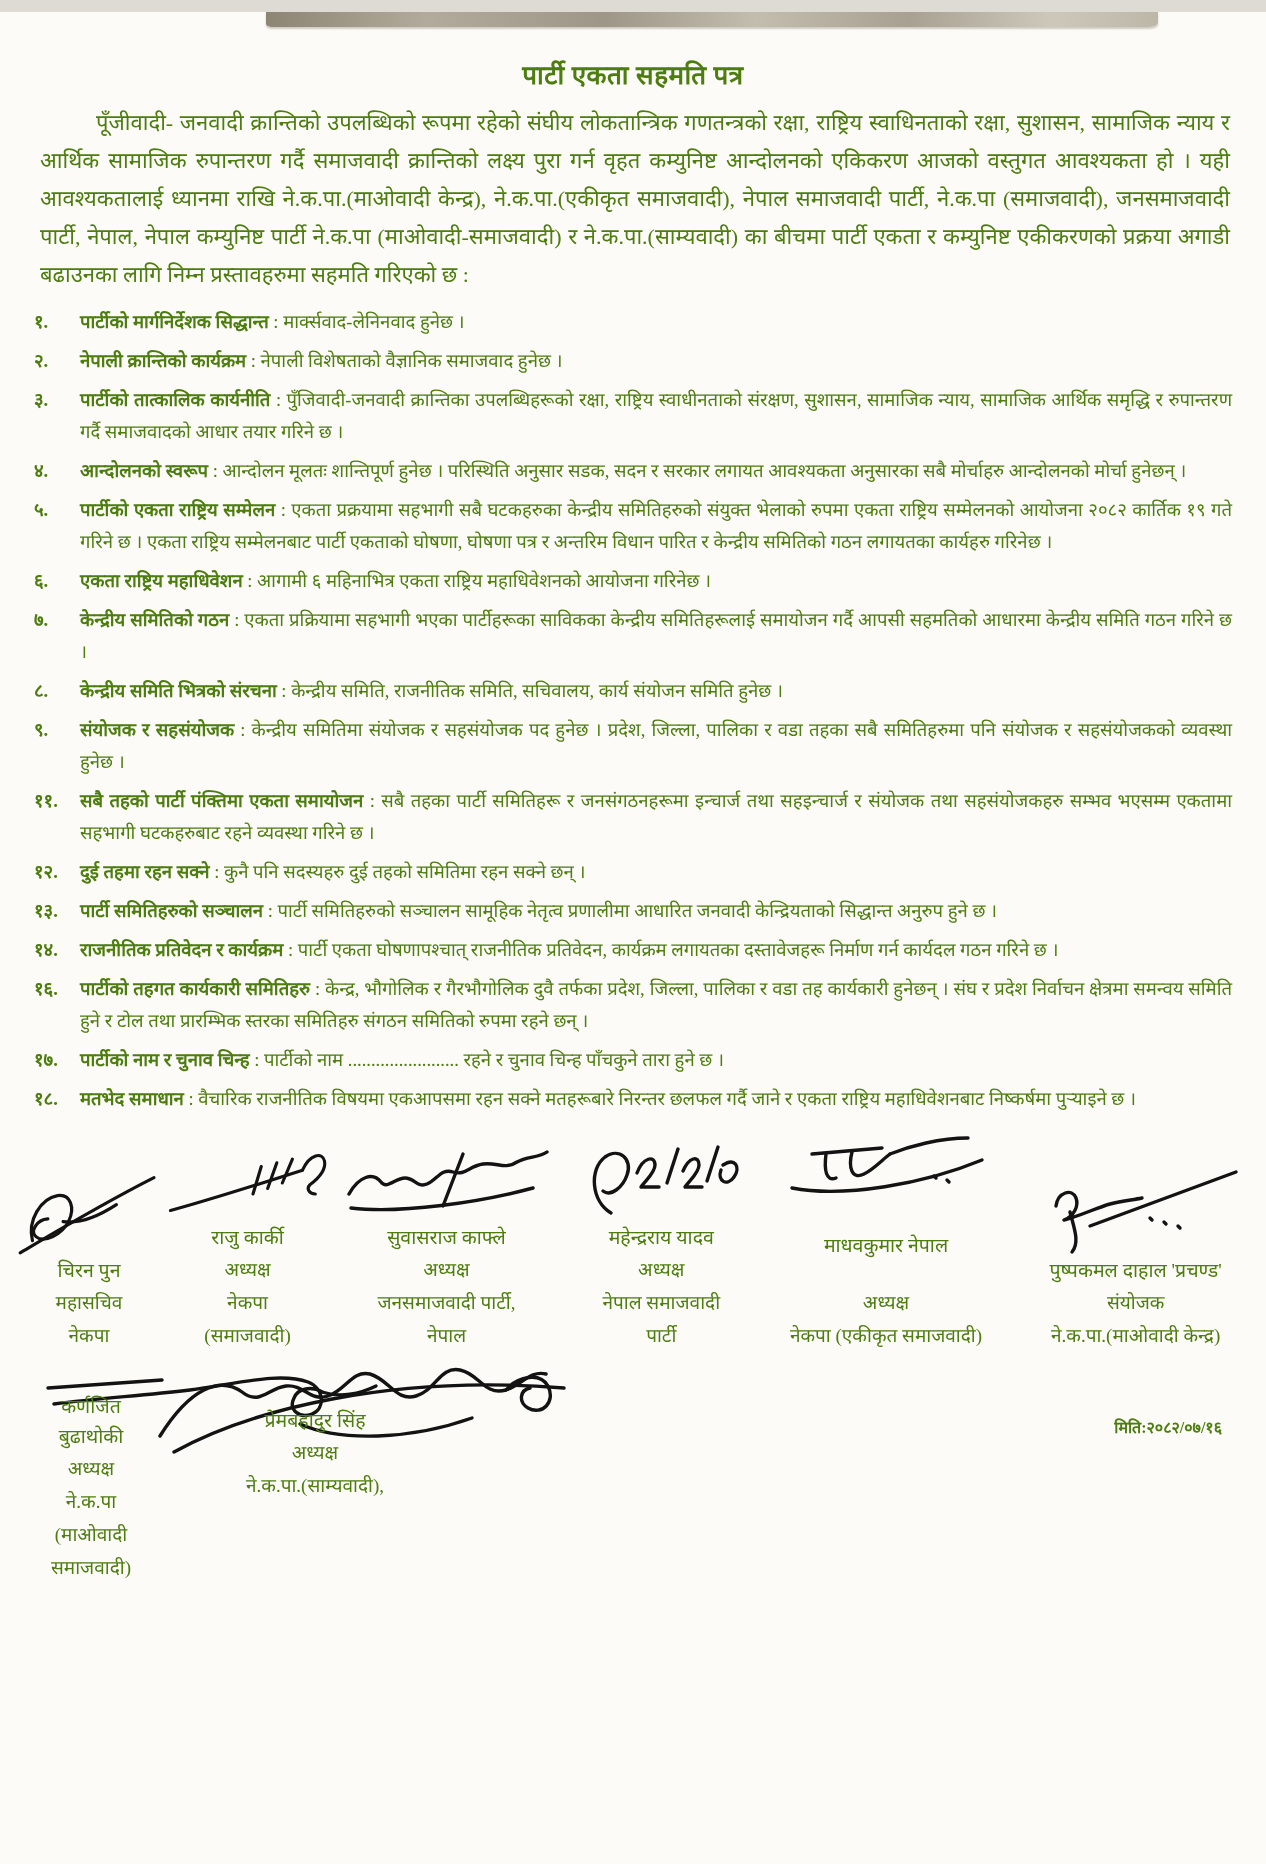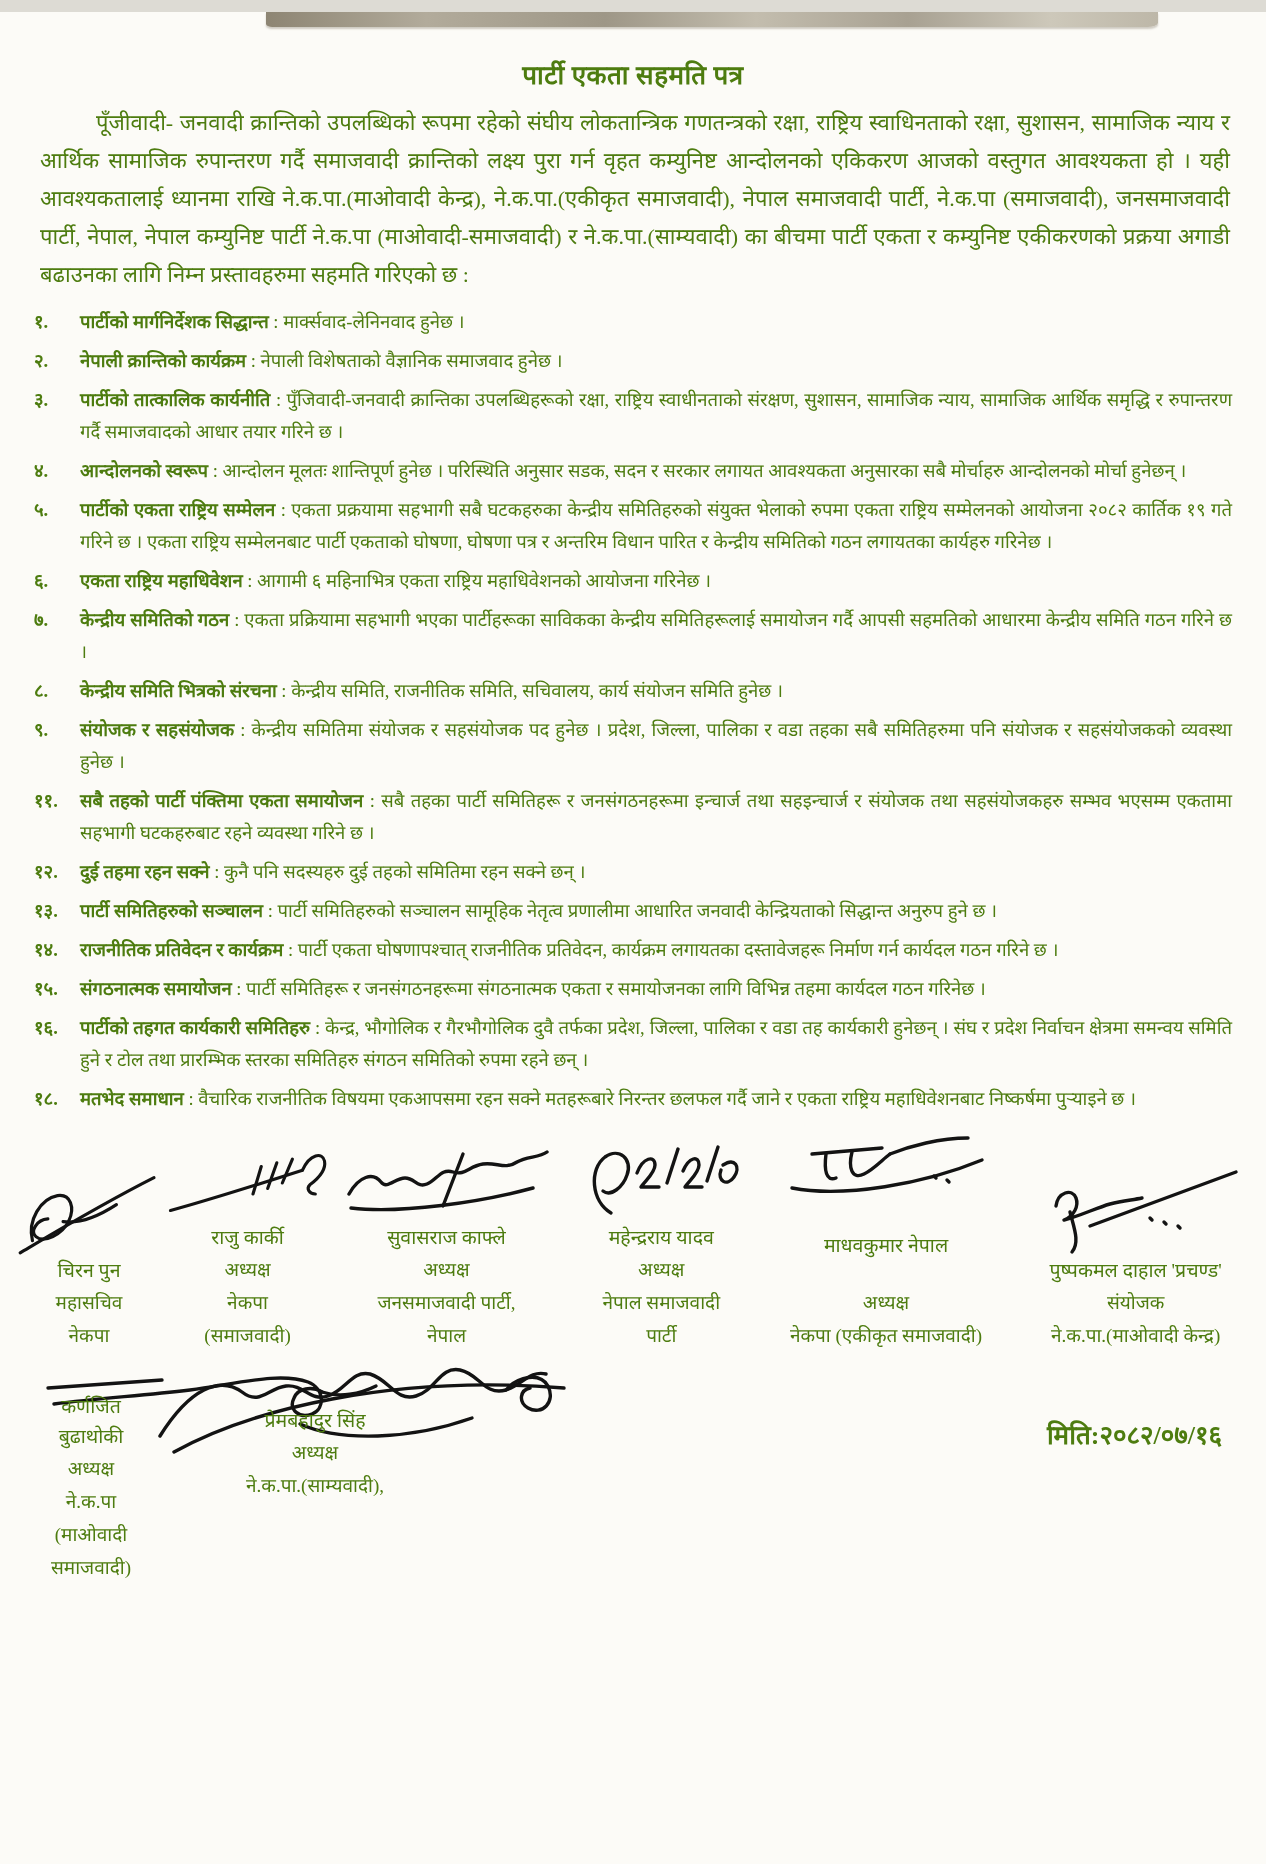--- a/index.html
+++ b/index.html
@@ -33,21 +33,21 @@
   }
   .sig-col { display:flex; flex-direction:column; align-items:center; }
   .sig-col .sig-svg { height:84px; display:flex; align-items:flex-end; justify-content:center; }
   .sig-name { font-size:19.5px; line-height:30px; text-align:center; white-space:pre-line; }
   .sig-roles { font-size:19px; line-height:33px; text-align:center; white-space:pre-line; }
   .c1{width:150px;} .c2{width:168px;justify-content:center;} .c3{width:232px;} .c4{width:200px;} .c5{width:252px;gap:25px;} .c6{width:250px;}
   .sig-row2 { position:relative; height:300px; margin-top:6px; }
   .abs { position:absolute; }
   .date {
     position:absolute; right:44px; top:58px;
-    font-size:26px; font-weight:bold;
+    font-size:16px; font-weight:bold;
   }
   svg.sig { overflow:visible; }
   svg.sig path { fill:none; stroke:#131313; stroke-width:3.4; stroke-linecap:round; stroke-linejoin:round; }
 </style>
 </head>
 <body>
 
 <div class="page">
 
   <div class="scan-band"></div>
@@ -116,30 +116,30 @@
     <div class="item">
       <span class="num">१३.</span>
       <span class="text"><span class="head">पार्टी समितिहरुको सञ्चालन</span><span class="sep"> : </span><span class="body">पार्टी समितिहरुको सञ्चालन सामूहिक नेतृत्व प्रणालीमा आधारित जनवादी केन्द्रियताको सिद्धान्त अनुरुप हुने छ ।</span></span>
     </div>
 
     <div class="item">
       <span class="num">१४.</span>
       <span class="text"><span class="head">राजनीतिक प्रतिवेदन र कार्यक्रम</span><span class="sep"> : </span><span class="body">पार्टी एकता घोषणापश्चात् राजनीतिक प्रतिवेदन, कार्यक्रम लगायतका दस्तावेजहरू निर्माण गर्न कार्यदल गठन गरिने छ ।</span></span>
     </div>
 
-    <div class="item">
-      <span class="num">१५.</span>
-      <span class="text"><span class="head">संगठनात्मक समायोजन</span><span class="sep"> : </span><span class="body">पार्टी समितिहरू र जनसंगठनहरूमा संगठनात्मक एकता र समायोजनका लागि विभिन्न तहमा कार्यदल गठन गरिनेछ ।</span></span>
-    </div>
 
     <div class="item">
       <span class="num">१६.</span>
       <span class="text"><span class="head">पार्टीको तहगत कार्यकारी समितिहरु</span><span class="sep"> : </span><span class="body">केन्द्र, भौगोलिक र गैरभौगोलिक दुवै तर्फका प्रदेश, जिल्ला, पालिका र वडा तह कार्यकारी हुनेछन् । संघ र प्रदेश निर्वाचन क्षेत्रमा समन्वय समिति हुने र टोल तथा प्रारम्भिक स्तरका समितिहरु संगठन समितिको रुपमा रहने छन् ।</span></span>
     </div>
 
+    <div class="item">
+      <span class="num">१७.</span>
+      <span class="text"><span class="head">पार्टीको नाम र चुनाव चिन्ह</span><span class="sep"> : </span><span class="body">पार्टीको नाम  ........................  रहने र चुनाव चिन्ह पाँचकुने तारा हुने छ ।</span></span>
+    </div>
 
     <div class="item">
       <span class="num">१८.</span>
       <span class="text"><span class="head">मतभेद समाधान</span><span class="sep"> : </span><span class="body">वैचारिक राजनीतिक विषयमा एकआपसमा रहन सक्ने मतहरूबारे निरन्तर छलफल गर्दै जाने र एकता राष्ट्रिय महाधिवेशनबाट निष्कर्षमा पुर्‍याइने छ ।</span></span>
     </div>
   </div>
 
   <div class="sig-row1">
 
     <div class="sig-col c1">

